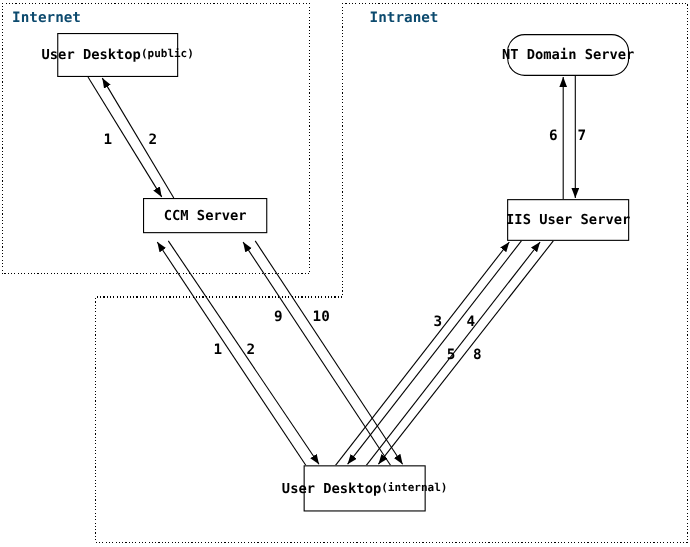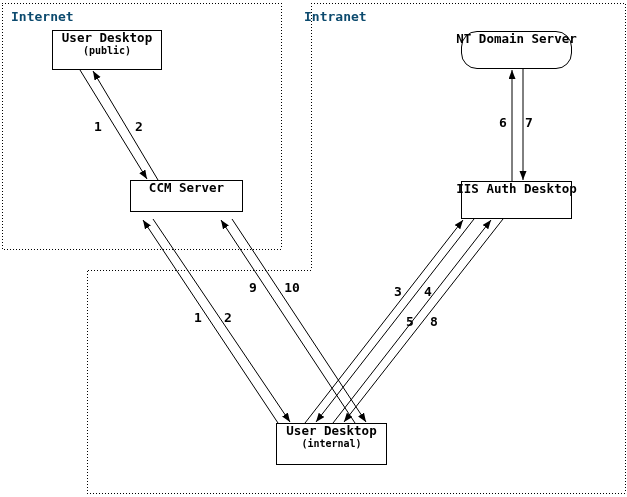--- a/index.html
+++ b/index.html
@@ -5,21 +5,21 @@
   html,body { margin:0; padding:0; background:#fff; }
   #stage {
     position:relative; width:627px; height:497px; background:#ffffff;
     font-family:"DejaVu Sans Mono","Liberation Mono",monospace;
     overflow:hidden;
   }
   #wires { position:absolute; left:0; top:0; z-index:1; }
   .node {
     position:absolute; z-index:2; box-sizing:border-box;
     border:1px solid #000; background:#fff;
-    display:flex; flex-direction:column; align-items:center; 
+    display:flex; flex-direction:row; align-items:center; justify-content:center;
     color:#000; line-height:1.15; text-align:center;
   }
   .node-label  { font-size:12.5px; font-weight:bold; white-space:nowrap; }
   .node-sublabel { font-size:10px; font-weight:bold; white-space:nowrap; }
   .node-sublabel:empty { display:none; }
   .region-label {
     position:absolute; z-index:3; color:#0c4a6e;
     font-size:13px; font-weight:bold; white-space:nowrap;
   }
   #wires text {
@@ -69,36 +69,36 @@
         <text x="253" y="292" text-anchor="middle">9</text>
         <text x="292" y="292" text-anchor="middle">10</text>
         <text x="398" y="296" text-anchor="middle">3</text>
         <text x="428" y="296" text-anchor="middle">4</text>
         <text x="410" y="326" text-anchor="middle">5</text>
         <text x="434" y="326" text-anchor="middle">8</text>
       </g>
   </svg>
 
   <span class="region-label" style="left: 11px; top: 9px;">Internet</span>
-  <span class="region-label" style="left: 304px; top: 9px;">Intranet</span>
+  <span class="region-label" style="left: 336px; top: 9px;">Intranet</span>
 
   <div class="node" style="left: 52px; top: 30px; width: 110px; height: 40px;">
     <div class="node-label">User Desktop</div>
     <div class="node-sublabel">(public)</div>
   </div>
   <div class="node" style="left: 130px; top: 180px; width: 113px; height: 32px;">
     <div class="node-label">CCM Server</div>
 
   </div>
   <div class="node" style="left: 461px; top: 31px; width: 111px; height: 38px; border-radius: 16px;">
     <div class="node-label">NT Domain Server</div>
 
   </div>
   <div class="node" style="left: 461px; top: 181px; width: 111px; height: 38px;">
-    <div class="node-label">IIS Auth Desktop</div>
+    <div class="node-label">IIS User Server</div>
 
   </div>
   <div class="node" style="left: 276px; top: 423px; width: 111px; height: 42px;">
     <div class="node-label">User Desktop</div>
     <div class="node-sublabel">(internal)</div>
   </div>
 
 </div>
 
 </body></html>

